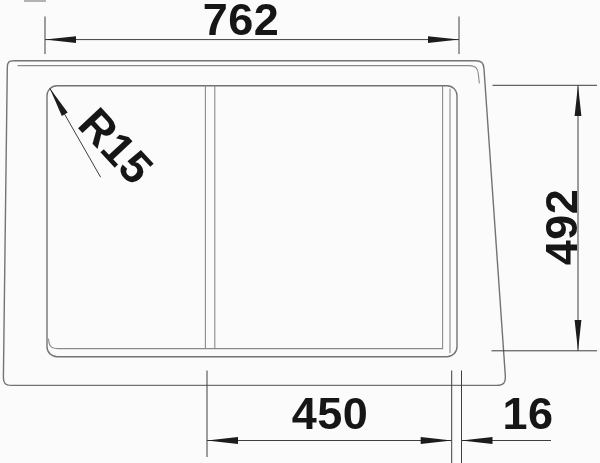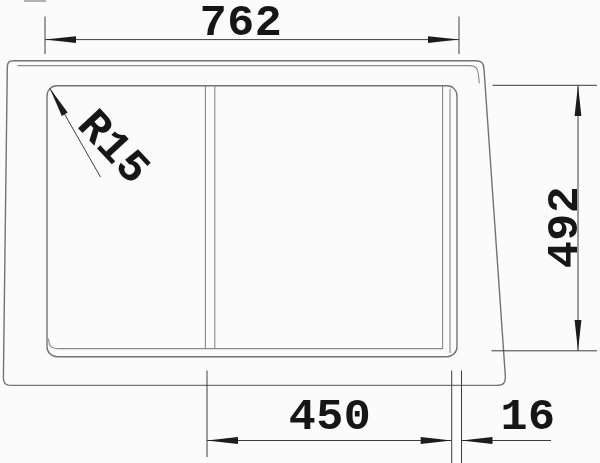--- a/index.html
+++ b/index.html
@@ -1,17 +1,17 @@
 <!DOCTYPE html>
 <html><head>
 <meta charset="utf-8">
 <style>
   html,body{margin:0;padding:0;background:#fbfbfb;}
   #stage{position:relative;width:600px;height:463px;background:#fbfbfb;overflow:hidden;
-         font-family:Liberation Mono, monospace;}
+         font-family:Liberation Sans, sans-serif;}
   svg{display:block;}
   .sink{stroke:#737373;stroke-width:1.4;fill:none;stroke-linejoin:round;stroke-linecap:round;}
   .sink-thin{stroke:#8a8a8a;stroke-width:1.1;fill:none;stroke-linecap:round;}
   .dim{stroke:#3e3e3e;stroke-width:1;fill:none;stroke-linecap:butt;}
   .arrow{fill:#1c1c1c;stroke:none;}
   .dimtext{fill:#161616;font-size:45px;font-weight:700;letter-spacing:0.5px;}
 </style>
 </head>
 <body>
 

